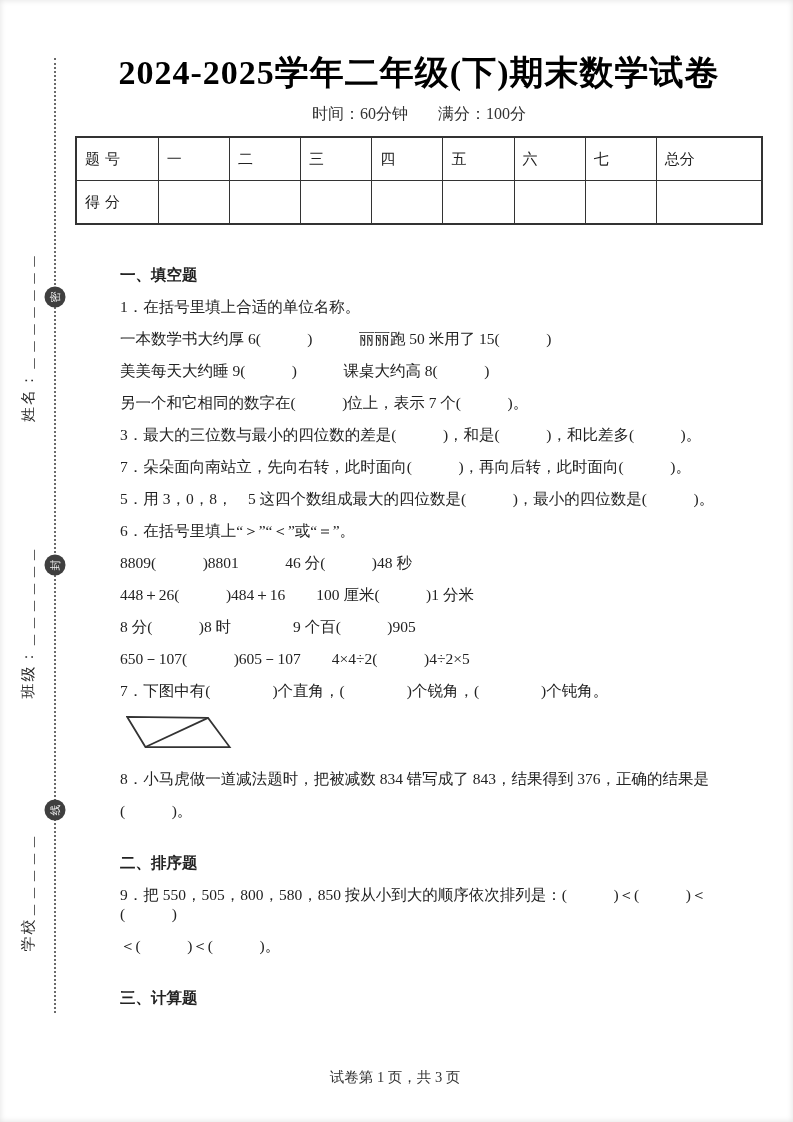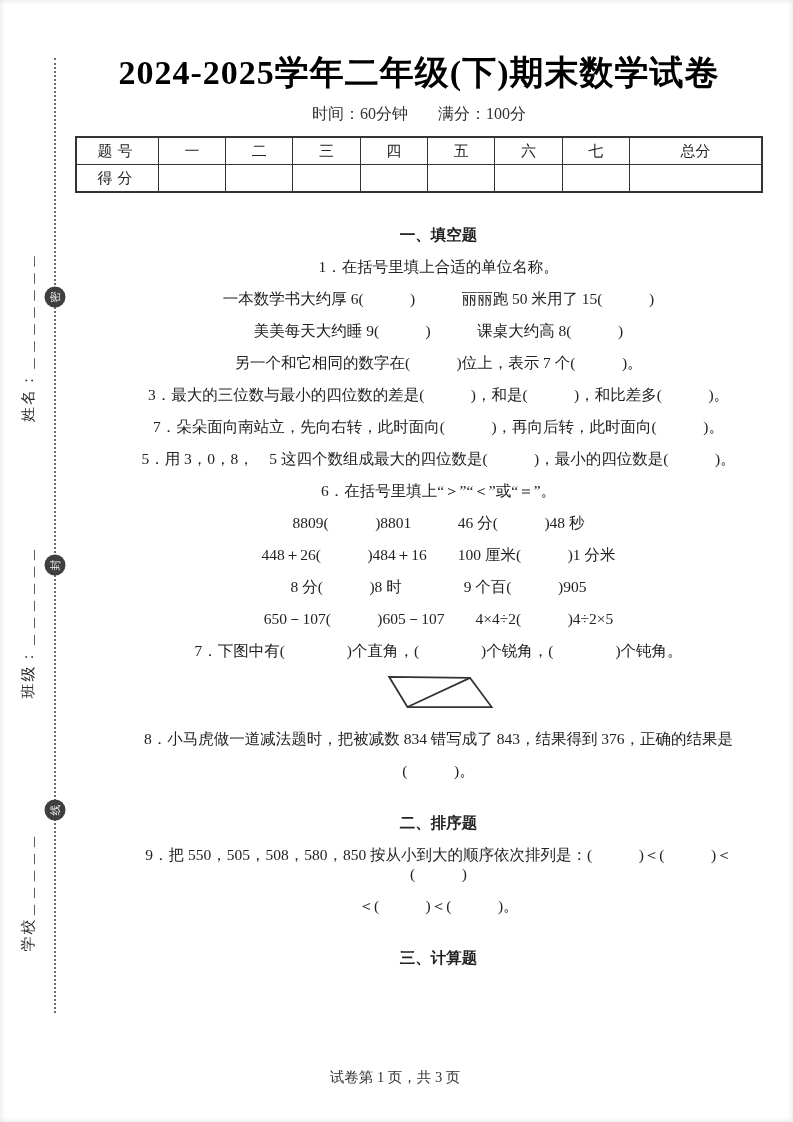--- a/index.html
+++ b/index.html
@@ -36,26 +36,26 @@
     font-size:34px; font-weight:700; color:#000; letter-spacing:1px;
   }
   .meta { margin-top:8px; text-align:center; font-size:16px; color:#333; }
   .meta .meta-item + .meta-item { margin-left:26px; }
 
   .score-table {
     width:100%; border-collapse:collapse; margin-top:11px;
     border:2px solid #333;
   }
   .score-table td {
-    border:1px solid #333; height:26px; padding:0;
-    text-align:center; font-size:15px; color:#222;
+    border:1px solid #333; height:26px; padding:8px;
+    font-size:15px; color:#222;
   }
   .score-table td.label { width:12%; letter-spacing:5px; }
 
-  .body { margin-top:32px; padding-left:45px; padding-right:6px; font-size:15.5px;text-align:center; }
+  .body { margin-top:40px; padding-left:45px; padding-right:6px; font-size:15.5px; }
   .body p { margin:0 0 12.5px; line-height:19.5px; }
   .body p.sec { font-weight:700; }
   .body p.sec-gap { margin-top:32px; }
 
   .figure-wrap { margin:2px 0 12px 6px; height:44px; }
 
   .footer {
     position:absolute; left:75px; top:1068px; width:640px;
     text-align:center; font-size:14.5px; color:#333;
   }
@@ -137,21 +137,21 @@
         <svg width="108" height="40" viewBox="0 0 100 36">
           <polygon points="1,3 76,4 96,31 18,31" fill="none" stroke="#333" stroke-width="1.6"></polygon>
           <line x1="18" y1="31" x2="76" y2="4" stroke="#333" stroke-width="1.6"></line>
         </svg>
       </div>
 
       <p>8．小马虎做一道减法题时，把被减数 834 错写成了 843，结果得到 376，正确的结果是</p>
       <p>(　　　)。</p>
 
       <p class="sec sec-gap">二、排序题</p>
-      <p>9．把 550，505，508，580，850 按从小到大的顺序依次排列是：(　　　)＜(　　　)＜(　　　)</p>
+      <p>9．把 550，505，800，580，850 按从小到大的顺序依次排列是：(　　　)＜(　　　)＜(　　　)</p>
       <p>＜(　　　)＜(　　　)。</p>
 
       <p class="sec sec-gap">三、计算题</p>
     </div>
   </div>
 
   <div class="footer">试卷第 1 页，共 3 页</div>
 
 </div>
 

